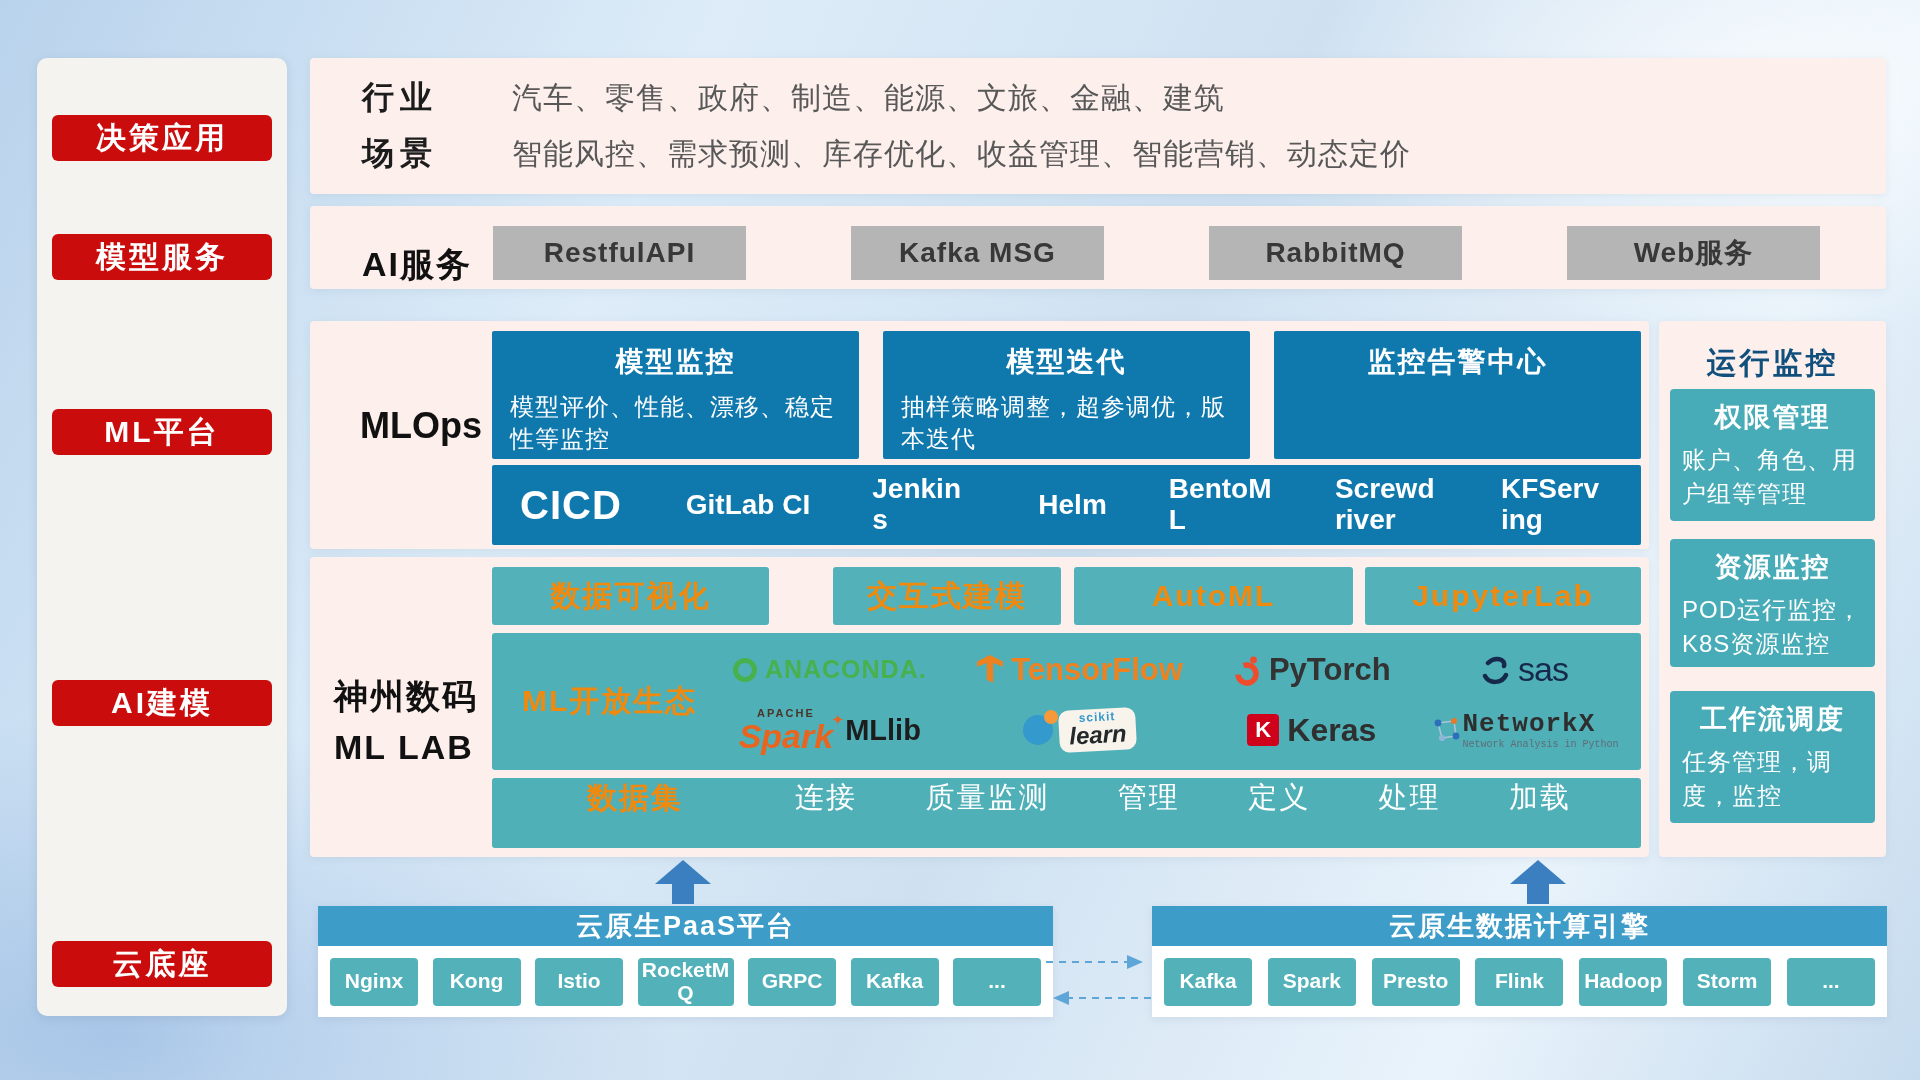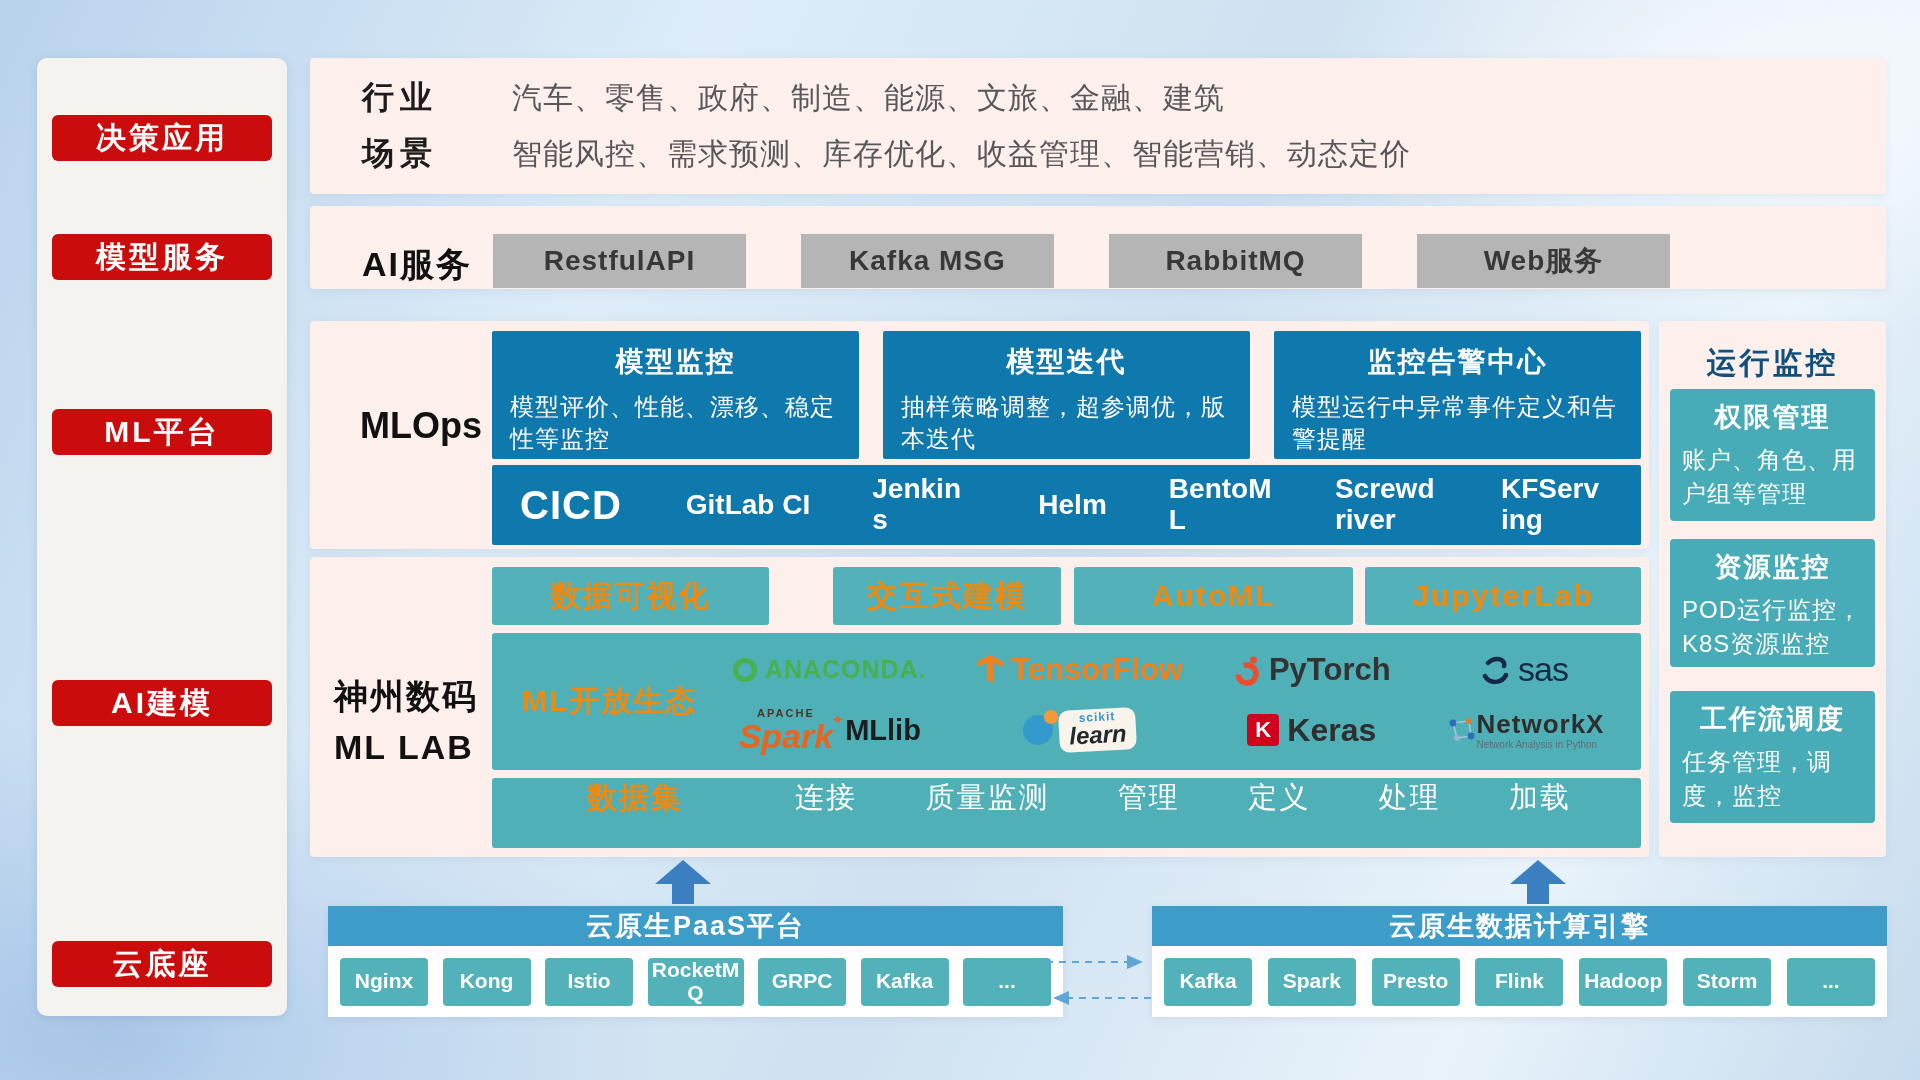--- a/index.html
+++ b/index.html
@@ -21,21 +21,21 @@
 
   
   .sec-industry { left: 310px; top: 58px; width: 1576px; height: 136px; display: flex; flex-direction: column; justify-content: space-around; padding: 12px 0; }
   .ind-row { display: flex; align-items: center; }
   .ind-label { margin-left: 52px; width: 130px; font-size: 32px; font-weight: bold; color: #1c1c1c; letter-spacing: 6px; }
   .ind-value { margin-left: 20px; font-size: 30px; color: #585858; letter-spacing: 1px; }
 
   
   .sec-aiservice { left: 310px; top: 206px; width: 1576px; height: 83px; }
   .ai-label { position: absolute; left: 52px; top: 36px; font-size: 34px; font-weight: bold; color: #111; letter-spacing: 2px; }
-  .gray-btns { position: absolute; left: 183px; top: 28px; display: flex; gap: 55px; }
+  .gray-btns { position: absolute; left: 183px; top: 20px; display: flex; gap: 105px; }
   .gray-btn { width: 253px; height: 54px; background: #b5b5b5; color: #383838; font-size: 28px; font-weight: bold; display: flex; align-items: center; justify-content: center; letter-spacing: 1px; }
 
   
   .sec-mlops { left: 310px; top: 321px; width: 1339px; height: 228px; }
   .mlops-label { position: absolute; left: 50px; top: 84px; font-size: 36px; font-weight: bold; color: #111; }
   .mlops-cards { position: absolute; left: 182px; top: 10px; width: 1149px; display: flex; gap: 24px; }
   .mcard { flex: 1; height: 128px; background: #0f78ad; border-radius: 2px; color: #fff; padding: 12px 18px 0; }
   .mcard-title { text-align: center; font-size: 28px; font-weight: bold; letter-spacing: 2px; }
   .mcard-desc { margin-top: 10px; font-size: 24px; line-height: 1.35; letter-spacing: 1px; }
   .cicd { position: absolute; left: 182px; top: 144px; width: 1149px; height: 80px; background: #0f78ad; border-radius: 2px; display: flex; align-items: center; color: #fff; }
@@ -78,32 +78,32 @@
   .spark-star { position: absolute; top: -7px; right: -11px; font-size: 15px; font-style: normal; color: #e8641f; }
   .mllib-text { font-size: 29px; font-weight: bold; color: #1d1d1d; }
   .skl { display: flex; align-items: center; gap: 6px; }
   .skl-dot { position: relative; width: 30px; height: 30px; border-radius: 50%; background: #3499cd; }
   .skl-dot::after { content: ""; position: absolute; right: -5px; top: -5px; width: 14px; height: 14px; border-radius: 50%; background: #f89939; }
   .skl-badge { background: #f8f4ec; border-radius: 10px; padding: 2px 10px 4px; transform: rotate(-3deg); display: flex; flex-direction: column; align-items: center; line-height: 1; }
   .skl-sub { font-size: 12px; font-weight: bold; color: #3499cd; letter-spacing: 1px; }
   .skl-text { font-size: 24px; font-weight: bold; font-style: italic; color: #23282b; }
   .keras-box { width: 32px; height: 32px; background: #d0021b; border-radius: 4px; color: #fff; font-size: 22px; font-weight: bold; display: flex; align-items: center; justify-content: center; }
   .keras-text { font-size: 32px; font-weight: 600; color: #2f2f2f; }
-  .nx { display: flex; align-items: center; gap: 1px; }
+  .nx { display: flex; align-items: center; gap: 1px; font-family: Liberation Mono, monospace; }
   .nx-col { display: flex; flex-direction: column; line-height: 1.15; }
   .nx-text { font-size: 26px; font-weight: 600; color: #2e2e2e; letter-spacing: 1px; }
   .nx-sub { font-size: 10px; color: #5f6d77; }
 
   .dataset { position: absolute; left: 182px; top: 221px; width: 1149px; height: 70px; background: #4fb0b8; border-radius: 3px; display: flex; align-items: flex-start; }
   .ds-label { margin-left: 95px; font-size: 30px; font-weight: bold; color: #f08a0e; letter-spacing: 2px; }
   .ds-items { flex: 1; display: flex; justify-content: space-between; padding: 0 70px 0 112px; font-size: 29px; color: #fff; letter-spacing: 2px; }
 
   
   .block { position: absolute; width: 735px; top: 906px; box-shadow: 0 2px 8px rgba(90,110,140,.12); }
-  .block.paas { left: 328px; }
+  .block.paas { left: 318px; }
   .block.engine { left: 1152px; }
   .block-header { height: 40px; background: #3e9cc8; color: #fff; font-size: 27px; font-weight: bold; display: flex; align-items: center; justify-content: center; letter-spacing: 2px; }
   .block-body { height: 71px; background: #fff; display: flex; align-items: center; justify-content: space-between; padding: 0 12px; }
   .tech-btn { min-width: 88px; max-width: 96px; height: 48px; background: #52b1b9; border-radius: 4px; color: #fff; font-size: 21px; font-weight: bold; display: flex; align-items: center; justify-content: center; text-align: center; line-height: 1.05; word-break: break-all; padding: 2px 4px; }
 
   
   .up-arrow { position: absolute; width: 56px; height: 44px; }
   .up-arrow .head { width: 0; height: 0; border-left: 28px solid transparent; border-right: 28px solid transparent; border-bottom: 24px solid #3c7fc0; }
   .up-arrow .stem { width: 22px; height: 20px; background: #3c7fc0; margin: 0 auto; }
   .dash-arrows { position: absolute; left: 1043px; top: 948px; }
@@ -148,21 +148,20 @@
       <div class="mcard">
         <div class="mcard-title">模型监控</div>
         <div class="mcard-desc">模型评价、性能、漂移、稳定性等监控</div>
       </div>
       <div class="mcard">
         <div class="mcard-title">模型迭代</div>
         <div class="mcard-desc">抽样策略调整，超参调优，版本迭代</div>
       </div>
       <div class="mcard">
         <div class="mcard-title">监控告警中心</div>
-        <div class="mcard-desc">模型运行中异常事件定义和告警提醒</div>
       </div>
     </div>
     <div class="cicd">
       <span class="cicd-label">CICD</span>
       <div class="cicd-items">
         <span class="cicd-item">GitLab CI</span>
         <span class="cicd-item">Jenkins</span>
         <span class="cicd-item">Helm</span>
         <span class="cicd-item">BentoML</span>
         <span class="cicd-item">Screwdriver</span>

